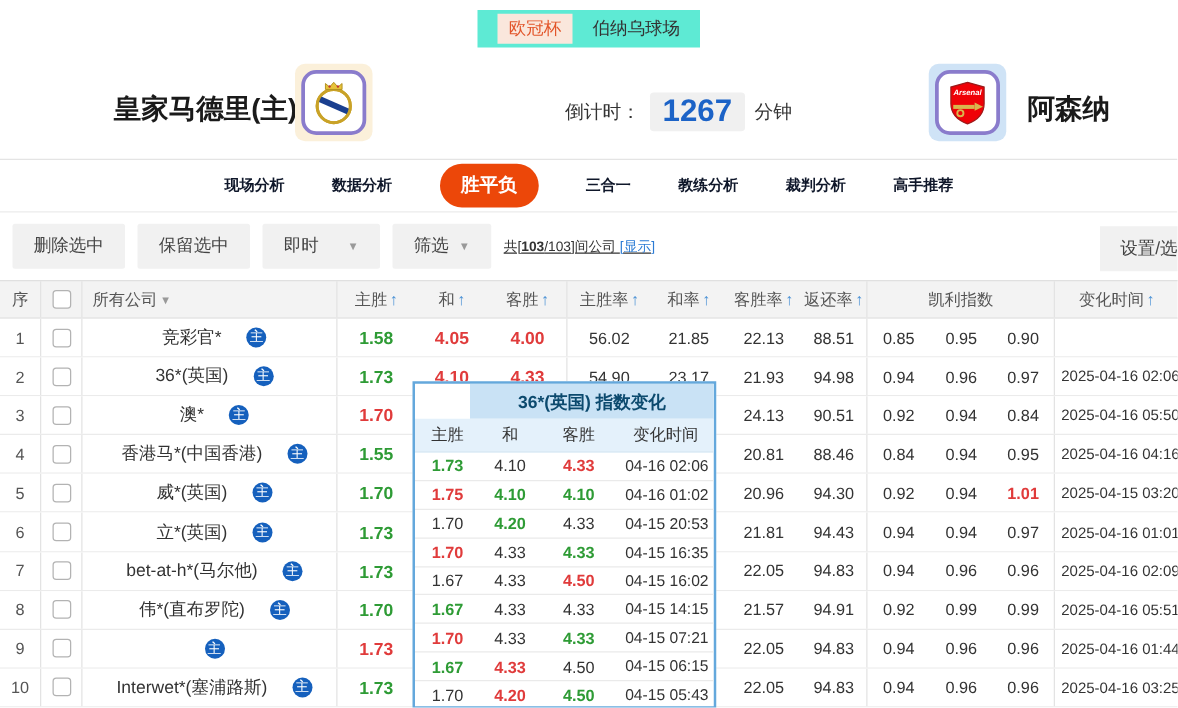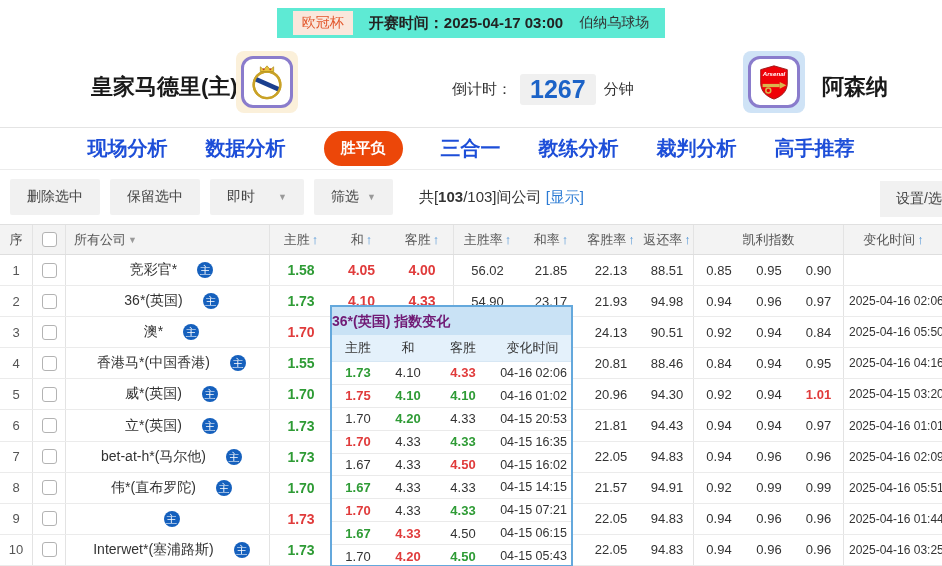--- a/index.html
+++ b/index.html
@@ -22,30 +22,30 @@
   .home-logo-box { left:236px; background:#fbf0da; }
   .away-logo-box { left:743px; background:#cfe3f6; }
   .logo-inner { width:52px; height:52px; background:#fff; border:3px solid #8a7ccc; border-radius:12px; display:flex; align-items:center; justify-content:center; }
   .countdown { position:absolute; left:452px; top:30px; display:flex; align-items:center; gap:8px; }
   .countdown-label, .countdown-unit { font-size:15px; color:#333; }
   .countdown-value { background:#f0f0f0; color:#1c63c7; font-size:25px; font-weight:bold; padding:1px 10px; border-radius:3px; }
 
   
   .nav { position:absolute; top:127px; left:0; right:0; height:43px; border-top:1px solid #e4e4e4; border-bottom:1px solid #ececec;
          display:flex; align-items:center; justify-content:center; gap:38px; }
-  .nav-item { font-size:20px; color:#1d4ed8; font-weight:bold; cursor:pointer; }
+  .nav-item { font-size:12px; color:#0f172a; font-weight:bold; cursor:pointer; }
   .nav-item.active { background:#ec4709; color:#fff; font-size:15px; padding:8px 17px; border-radius:18px; }
 
   
   .toolbar { position:absolute; top:170px; left:0; right:0; height:54px; display:flex; align-items:center; padding-left:10px; }
   .tb-btn { background:#f1f1f1; border:none; color:#444; font-size:14px; padding:9px 17px; margin-right:10px; border-radius:2px; cursor:pointer;
             font-family:"Liberation Sans", sans-serif; display:inline-flex; align-items:center; gap:8px; }
   .tb-select { width:94px; justify-content:space-between; }
   .caret { font-size:9px; color:#999; }
-  .company-count { font-size:15px; color:#333; margin-left:16px; }
+  .company-count { font-size:11px; color:#333; margin-left:0;text-decoration:underline; }
   .company-count b { font-weight:bold; }
   .show-link { color:#2b7bd4; cursor:pointer; }
   .settings-btn { position:absolute; right:-16px; top:11px; background:#f1f1f1; border:none; color:#444; font-size:14px; padding:9px 16px;
                   font-family:"Liberation Sans", sans-serif; cursor:pointer; }
 
   
   .odds-table { position:absolute; top:224px; left:0; width:943px; }
   .thead { display:grid; grid-template-columns:33px 33px 204px 62px 59px 63px 67px 60px 60px 53px 150px 99px;
            height:31px; background:#f3f3f3; border-top:1px solid #e0e0e0; border-bottom:1px solid #dedede;
            align-items:center; font-size:13px; color:#555; }
@@ -63,39 +63,38 @@
   .badge { display:inline-block; width:16px; height:16px; border-radius:50%; background:#1560bd; color:#fff;
            font-size:11px; line-height:16px; text-align:center; flex:none; }
   .odds { font-weight:bold; font-size:14px; }
   .c-green { color:#2e9b35; }
   .c-red { color:#e03b3b; }
   .kelly.c-red { font-weight:bold; }
 
   
   .popup { position:absolute; left:330px; top:305px; width:243px; height:262px; background:#fff;
            border:2px solid #64a8dc; z-index:10; overflow:hidden; }
-  .popup-title { background:#c9e2f5; height:28px; line-height:28px; text-align:left; font-size:14px; font-weight:bold; color:#701a75; }
+  .popup-title { background:#c9e2f5; height:28px; line-height:28px; text-align:center; font-size:14px; font-weight:bold; color:#0c4a6e;margin-left:44px; }
   .popup-head { display:grid; grid-template-columns:52px 48px 62px 1fr; height:27px; background:#e4f1fb; align-items:center;
                 font-size:13px; color:#333; border-bottom:1px solid #d7e7f4; }
   .ph { text-align:center; }
   .popup-row { display:grid; grid-template-columns:52px 48px 62px 1fr; height:22.9px; align-items:center;
                border-bottom:1px solid #eaeaea; font-size:13px; color:#333; }
   .pcell { text-align:center; }
   .pcell.chg { font-weight:bold; }
   .ptime { text-align:center; padding-left:2px; font-size:12.5px; color:#333; white-space:nowrap; }
 </style>
 </head>
 <body>
 
 <div class="page">
 
   <div class="topbar">
     <div class="match-info">
       <span class="league-tag">欧冠杯</span>
-      <span class="start-time"><span>开赛时间：</span><span>2025-04-17 03:00</span></span>
       <span class="venue">伯纳乌球场</span>
     </div>
   </div>
 
   <div class="teams">
     <div class="team-name home-name">皇家马德里(主)</div>
     <div class="logo-box home-logo-box">
       <div class="logo-inner">
         <svg width="38" height="38" viewBox="0 0 40 40">
           <circle cx="20" cy="23" r="14" fill="#fff" stroke="#c9a227" stroke-width="2.5"></circle>

